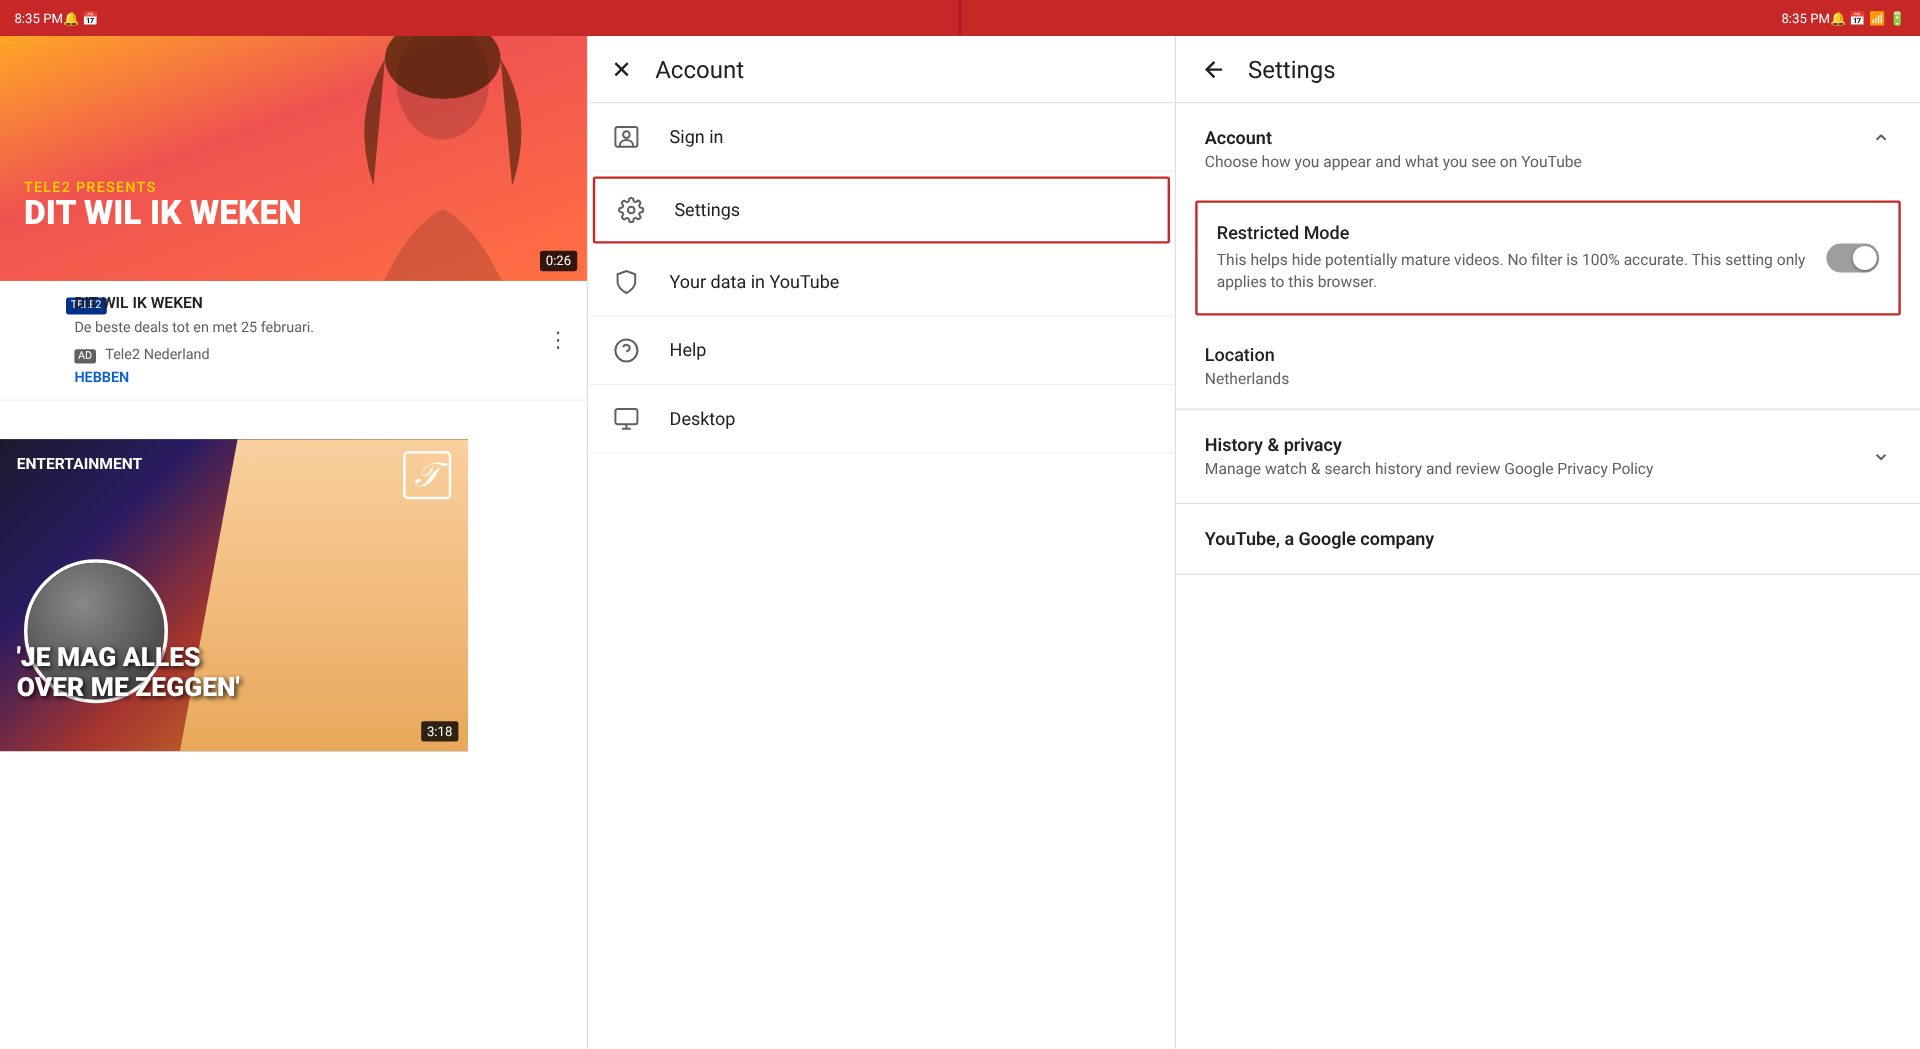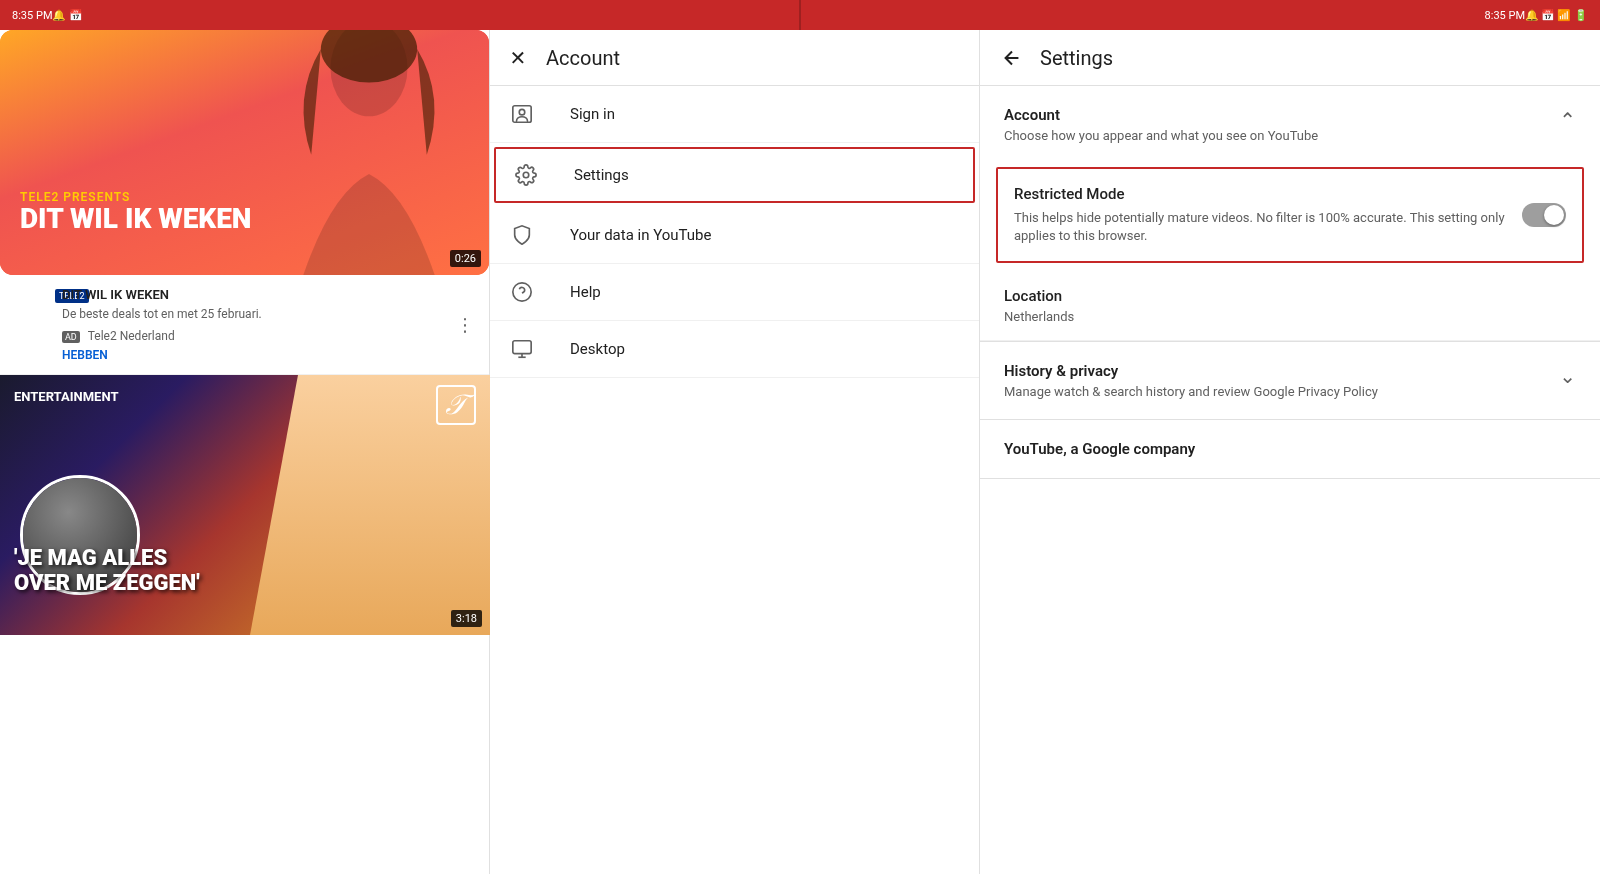--- a/index.html
+++ b/index.html
@@ -90,24 +90,23 @@
       border: 2px solid #e53935;
       border-radius: 4px;
       display: flex;
       align-items: center;
       justify-content: center;
       cursor: pointer;
     }
     .featured-video {
       position: relative;
       width: 100%;
-      height: 245px;
+      height: 204px;
       background: linear-gradient(135deg, #ff8c00, #e53935, #ff6b35);
       overflow: hidden;
-      border-radius: 13px;
     }
     .featured-video-bg {
       width: 100%;
       height: 100%;
       background: linear-gradient(160deg, #ffa726 0%, #ef5350 40%, #ff7043 100%);
       position: relative;
       display: flex;
       align-items: center;
       justify-content: center;
     }
@@ -201,24 +200,25 @@
       display: flex;
       align-items: center;
       justify-content: center;
       color: #606060;
       font-size: 18px;
     }
 
     
     .second-video-thumb {
       position: relative;
-      width: 490px;
+      width: 390px;
       height: 260px;
       background: linear-gradient(135deg, #1a1a2e, #16213e, #0f3460);
       overflow: hidden;
+      margin-top: 32px;
     }
     .entertainment-badge {
       position: absolute;
       top: 14px;
       left: 14px;
       color: white;
       font-size: 13px;
       font-weight: 700;
       text-transform: uppercase;
     }
@@ -290,21 +290,21 @@
     }
     .account-title {
       font-size: 20px;
       color: #212121;
     }
 
     .menu-item {
       display: flex;
       align-items: center;
       padding: 16px 20px;
-      gap: 36px;
+      gap: 24px;
       border-bottom: 1px solid #f0f0f0;
       cursor: pointer;
     }
     .menu-icon {
       width: 24px;
       height: 24px;
       display: flex;
       align-items: center;
       justify-content: center;
       color: #606060;

